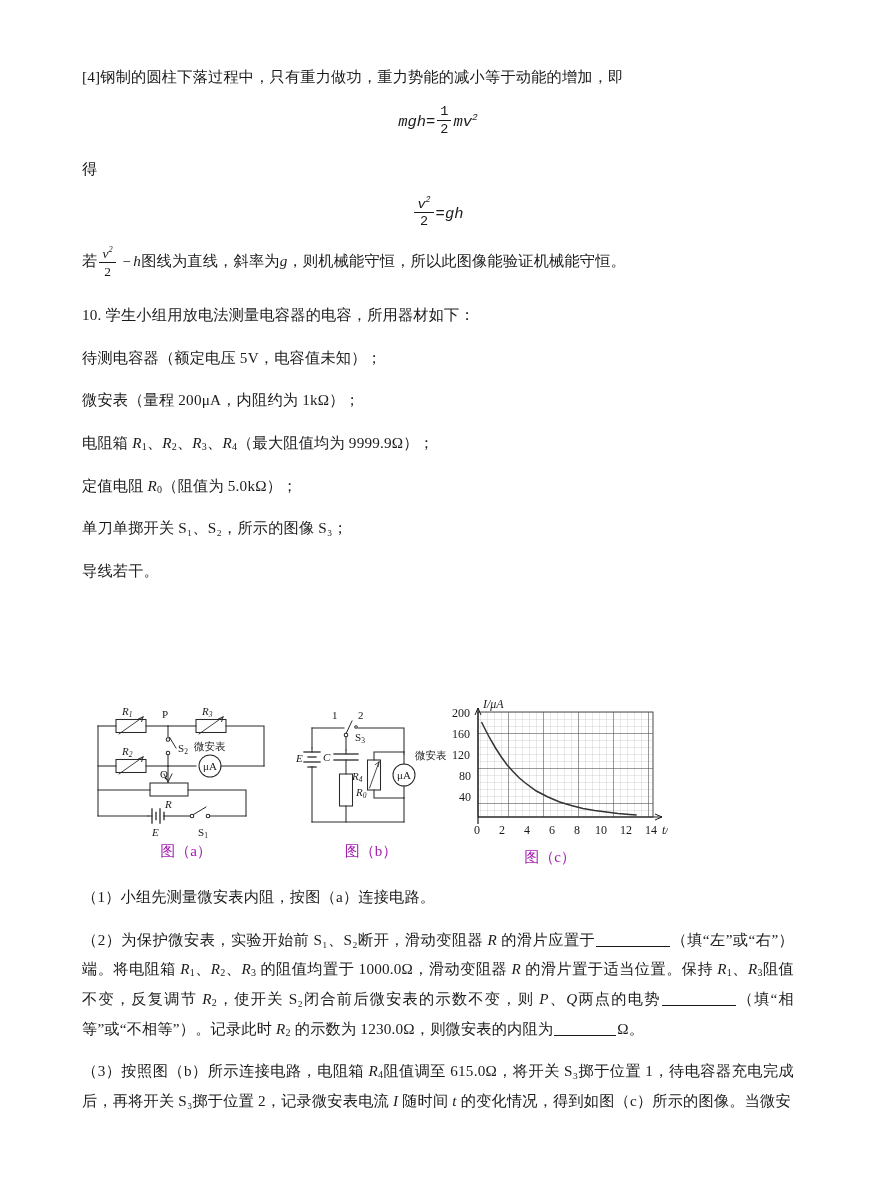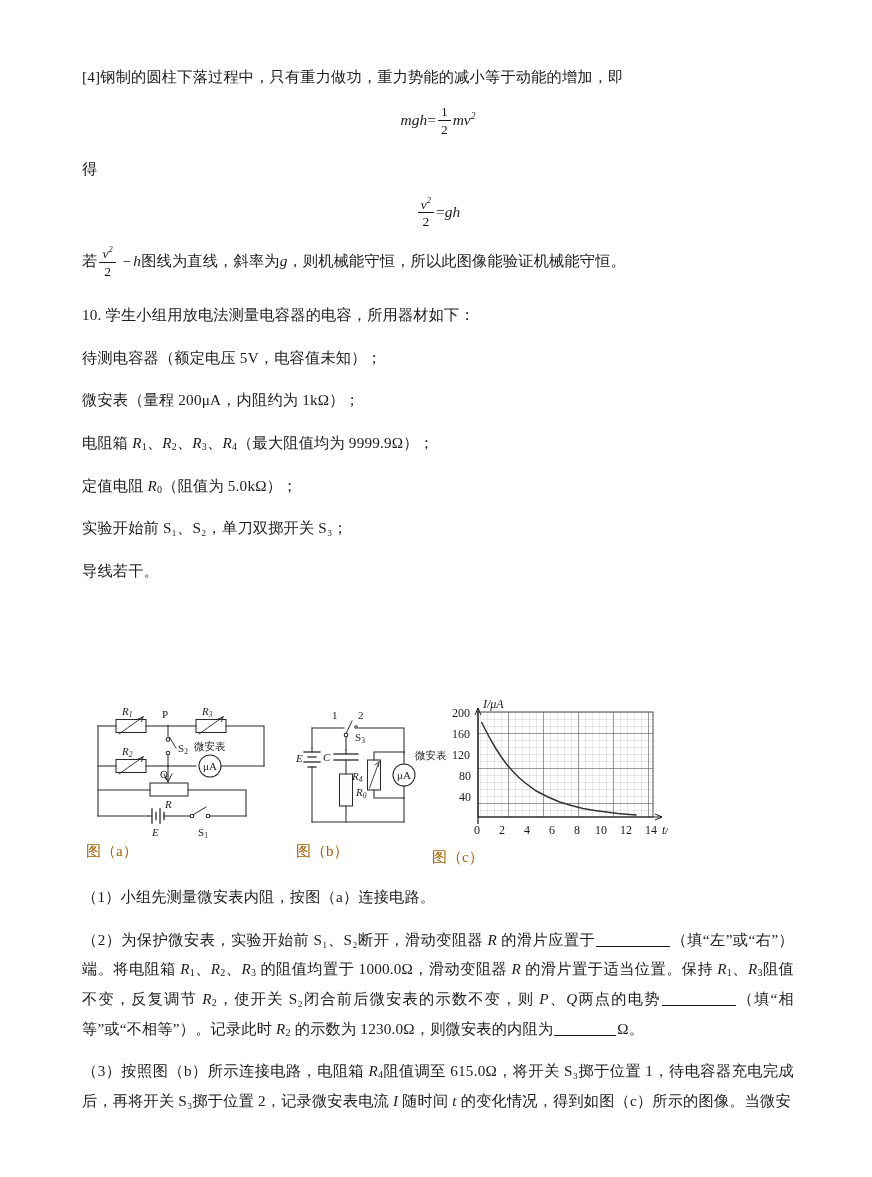--- a/index.html
+++ b/index.html
@@ -34,21 +34,21 @@
     line-height: 1.95;
     margin: 0 0 13px 0;
     letter-spacing: 0.2px;
     text-align: justify;
   }
   .para.loose { margin-bottom: 20px; }
 
   
   .mathline {
     text-align: center;
-    font-family: Liberation Serif, serif;
+    font-family: Liberation Mono, monospace;
     font-style: italic;
     font-size: 15.5px;
     margin: 10px 0 16px 0;
   }
   .frac {
     display: inline-flex;
     flex-direction: column;
     vertical-align: middle;
     text-align: center;
     margin: 0 2px;
@@ -84,24 +84,25 @@
   
   .figrow {
     position: absolute;
     left: 0;
     top: 700px;
     width: 872px;
     height: 172px;
   }
   .figbox { position: absolute; }
   .figcap {
+    text-align: center;
     font-size: 15px;
     font-family: "Liberation Serif", "DejaVu Serif", serif;
     margin-top: 2px;
-    color: #a16207;
+    color: #a21caf;
   }
   svg { display: block; }
   .lbl {
     font-family: "Liberation Serif", "DejaVu Serif", serif;
     font-size: 11px;
     fill: #1a1a1a;
   }
   .lbl-i { font-style: italic; }
   .lbl-cn { font-size: 10.5px; font-style: normal; }
   .lbl-sm { font-size: 7.5px; }
@@ -144,21 +145,21 @@
     <p class="para"><span>10.</span>&nbsp;<span>学生小组用放电法测量电容器的电容，所用器材如下：</span></p>
 
     <p class="para">待测电容器（额定电压 5V，电容值未知）；</p>
     <p class="para">微安表（量程 200μA，内阻约为 1kΩ）；</p>
 
 
     <p class="para"><span>电阻箱 </span><span class="ital">R<sub class="sb">1</sub></span>、<span class="ital">R<sub class="sb">2</sub></span>、<span class="ital">R<sub class="sb">3</sub></span>、<span class="ital">R<sub class="sb">4</sub></span><span>（最大阻值均为 9999.9Ω）；</span></p>
 
     <p class="para"><span>定值电阻 </span><span class="ital"><span>R</span><sub class="sb">0</sub></span><span>（阻值为 5.0kΩ）；</span></p>
 
-    <p class="para">实验开始前 S₁、S₂，单刀双掷开关 S₃；</p>
+    <p class="para">单刀单掷开关 S₁、S₂，所示的图像 S₃；</p>
     <p class="para">导线若干。</p>
 
   </div>
 
   <div class="figrow">
 
     <div class="figbox" style="left:86px; top:4px; width:200px;">
       <svg width="200" height="136" viewBox="0 0 200 136">
         <g stroke="#2a2a2a" stroke-width="1.05" fill="none" stroke-linecap="square">
 

